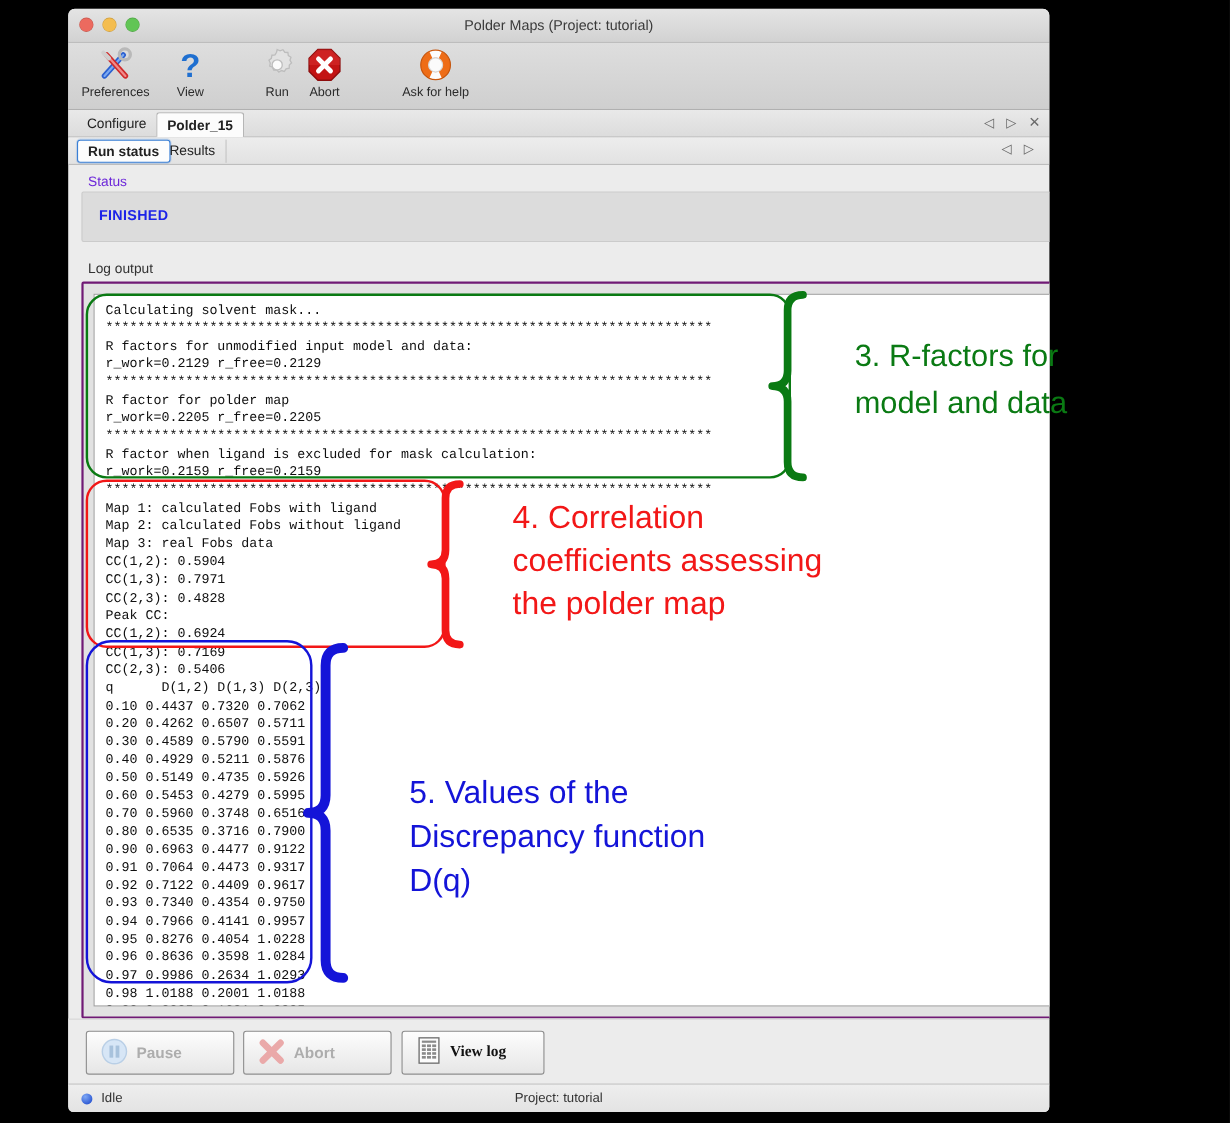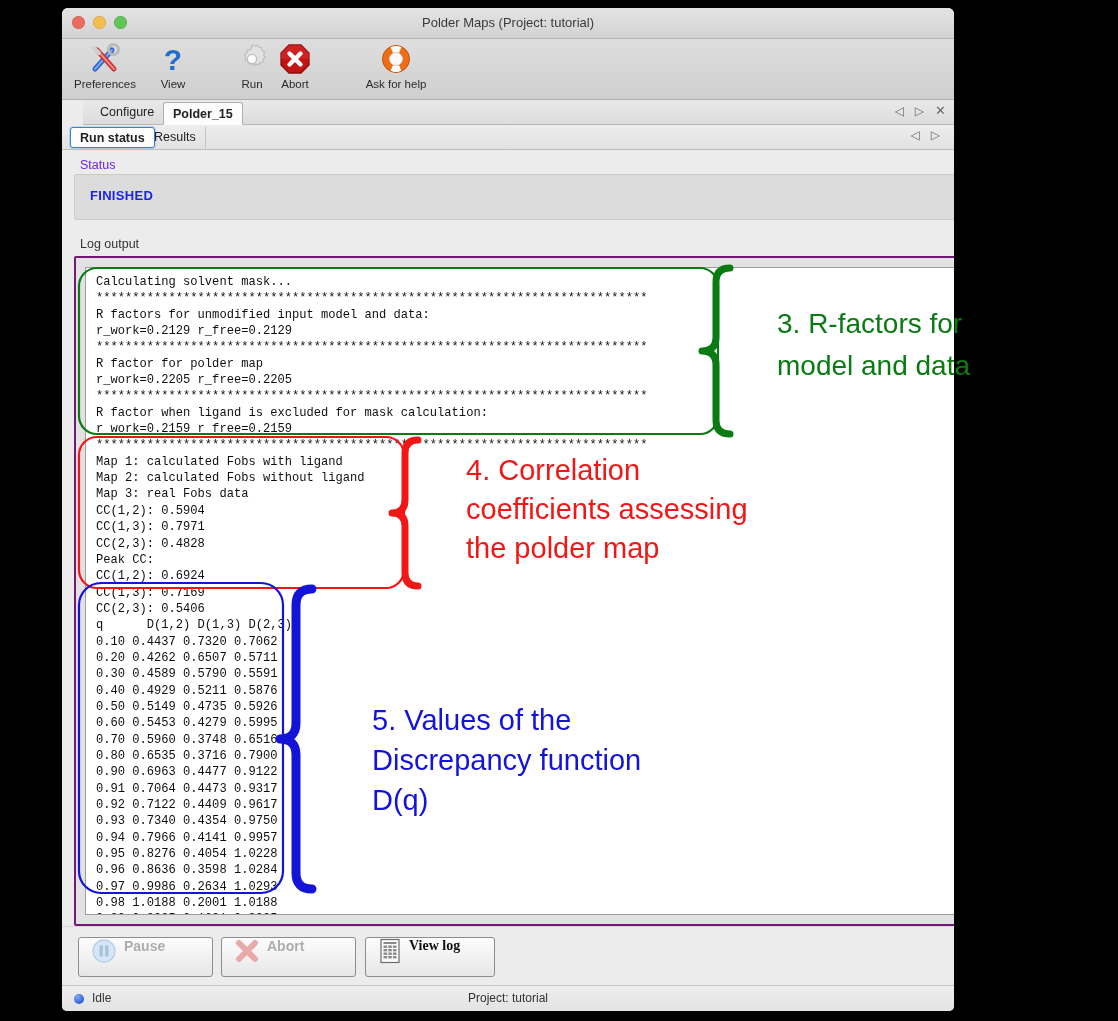--- a/index.html
+++ b/index.html
@@ -37,21 +37,21 @@
   .tb-item{
     position:absolute;top:2px;width:78px;text-align:center;
     font-size:11.5px;color:#2b2b2b;cursor:default;
   }
   .tb-ico{height:36px;display:flex;align-items:center;justify-content:center;}
   .tb-lab{margin-top:1px;}
 
   
   #tabbar1{
     height:24px;background:linear-gradient(#e9e9e9,#dcdcdc);
-    border-bottom:1px solid #b7b7b7;position:relative;margin-left:21px;
+    border-bottom:1px solid #b7b7b7;position:relative;
   }
   #tabbar2{
     height:24px;background:linear-gradient(#ededed,#e2e2e2);
     border-bottom:1px solid #bdbdbd;position:relative;padding-left:24px;
   }
   .tab{
     position:absolute;top:2px;height:21px;line-height:21px;padding:0 9px;
     font-size:12.5px;color:#222;border-left:1px solid #bdbdbd;
     border-right:1px solid #bdbdbd;box-sizing:border-box;cursor:default;
   }
@@ -112,21 +112,21 @@
 
   
   #btnbar{
     position:absolute;left:0;right:0;top:918px;height:60px;
     background:#ececec;border-top:1px solid #d8d8d8;
   }
   .btn{
     position:absolute;top:10px;height:40px;
     background:linear-gradient(#fdfdfd,#e6e6e6);
     border:1px solid #8d8d8d;border-radius:3px;
-    display:flex;align-items:flex-start;gap:7px;padding:0 12px;
+    display:flex;align-items:center;gap:7px;padding:0 12px;
     box-sizing:border-box;font-size:14px;cursor:default;
   }
   .btn .lab{font-weight:bold;}
   .btn.disabled .lab{color:#adadad;}
   .btn.enabled .lab{color:#111;}
 
   
   #statusbar{
     position:absolute;left:0;right:0;bottom:0;height:25px;
     background:linear-gradient(#eeeeee,#e3e3e3);border-top:1px solid #c4c4c4;padding-left:25px;

